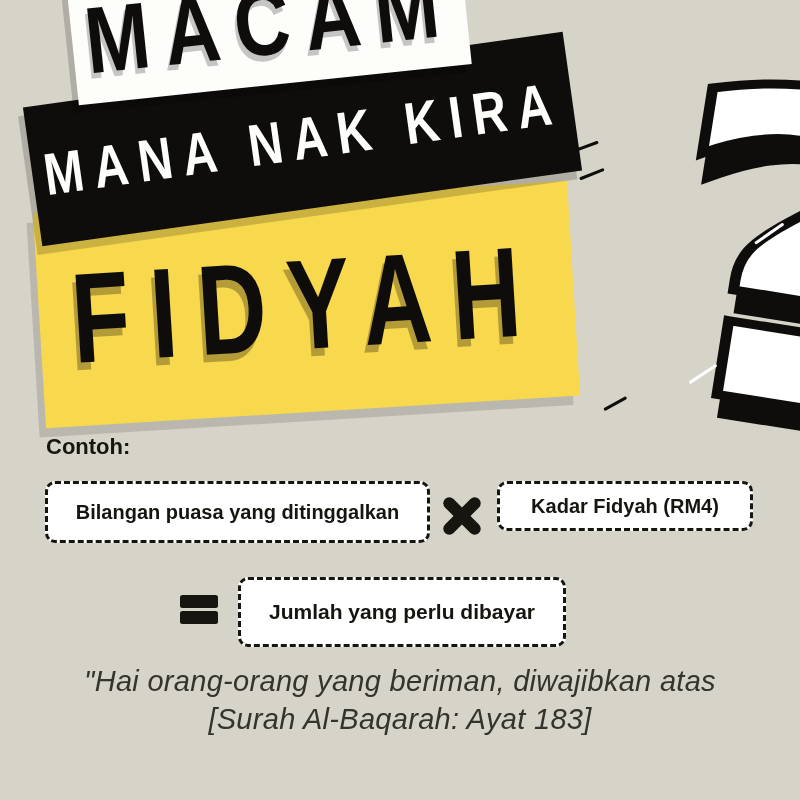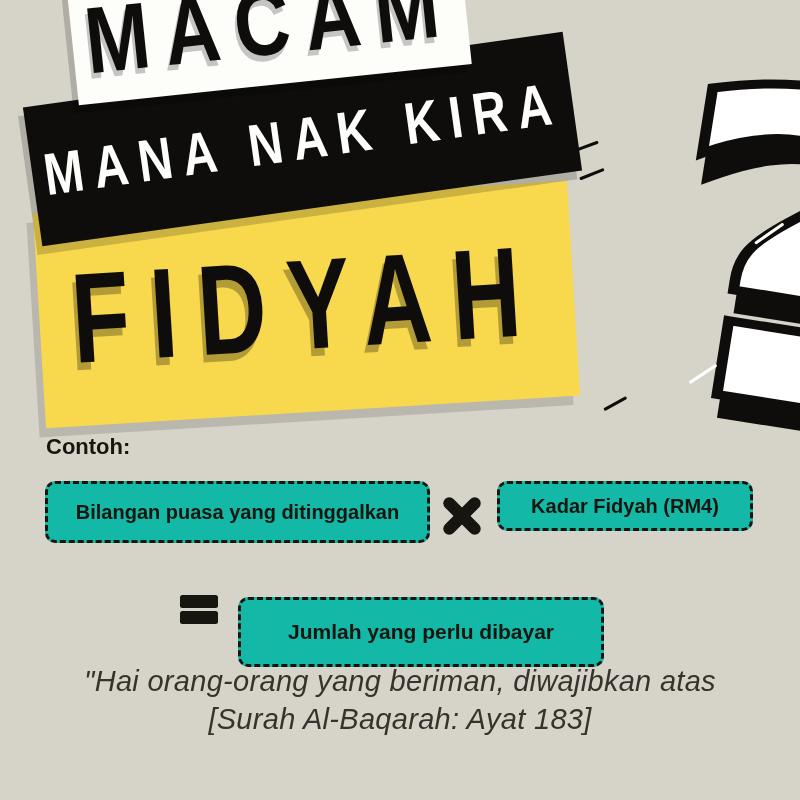--- a/index.html
+++ b/index.html
@@ -54,27 +54,27 @@
     fill:#ffffff;stroke:#0e0d0b;stroke-width:9px;
   }
   .qm-hatch-b{stroke:#0e0d0b;stroke-width:3px;stroke-linecap:round;}
   .qm-hatch-w{stroke:#ffffff;stroke-width:3px;stroke-linecap:round;}
 
   
   .heading{
     left:46px;top:434px;font-size:22px;font-weight:bold;color:#16150f;
   }
   .dash-box{
-    background:#14b8a6;border:3px dashed #16150f;border-radius:10px;
+    background:#ffffff;border:3px dashed #16150f;border-radius:10px;
     display:flex;justify-content:center;align-items:center;
     box-sizing:border-box;color:#16150f;font-weight:bold;
   }
   .box1{left:45px;top:481px;width:385px;height:62px;font-size:20px;}
   .box2{left:497px;top:481px;width:256px;height:50px;font-size:20px;}
-  .box3{left:238px;top:577px;width:366px;height:70px;font-size:21px;margin-top:20px;}
+  .box3{left:238px;top:577px;width:328px;height:70px;font-size:21px;}
 
   .x-icon{left:438px;top:492px;width:48px;height:48px;}
   .x-bar{
     position:absolute;left:0;top:18px;width:48px;height:12px;
     background:#16150f;border-radius:6px;
   }
   .x-bar.a{transform:rotate(45deg);}
   .x-bar.b{transform:rotate(-45deg);}
 
   .eq-icon{left:180px;top:595px;width:38px;height:29px;}

